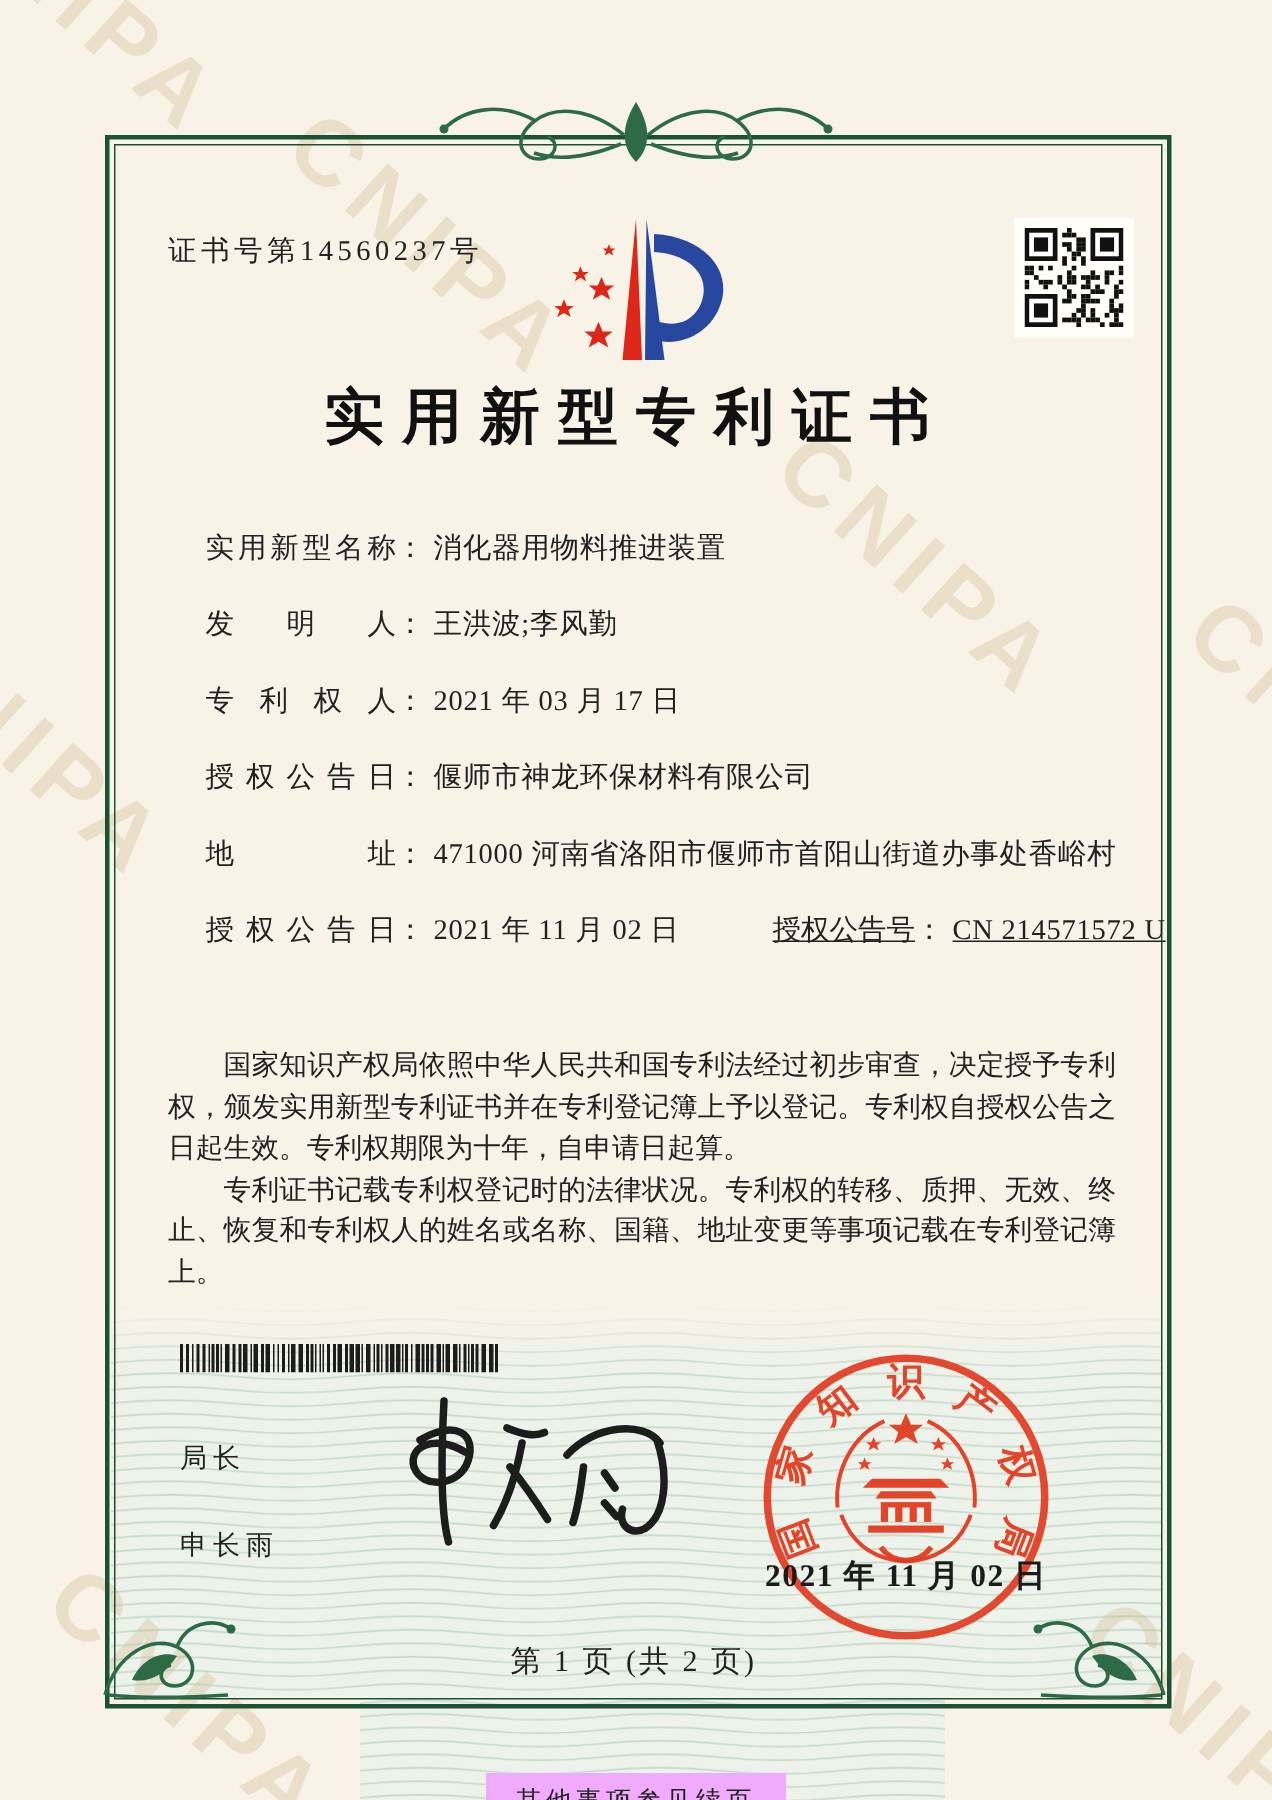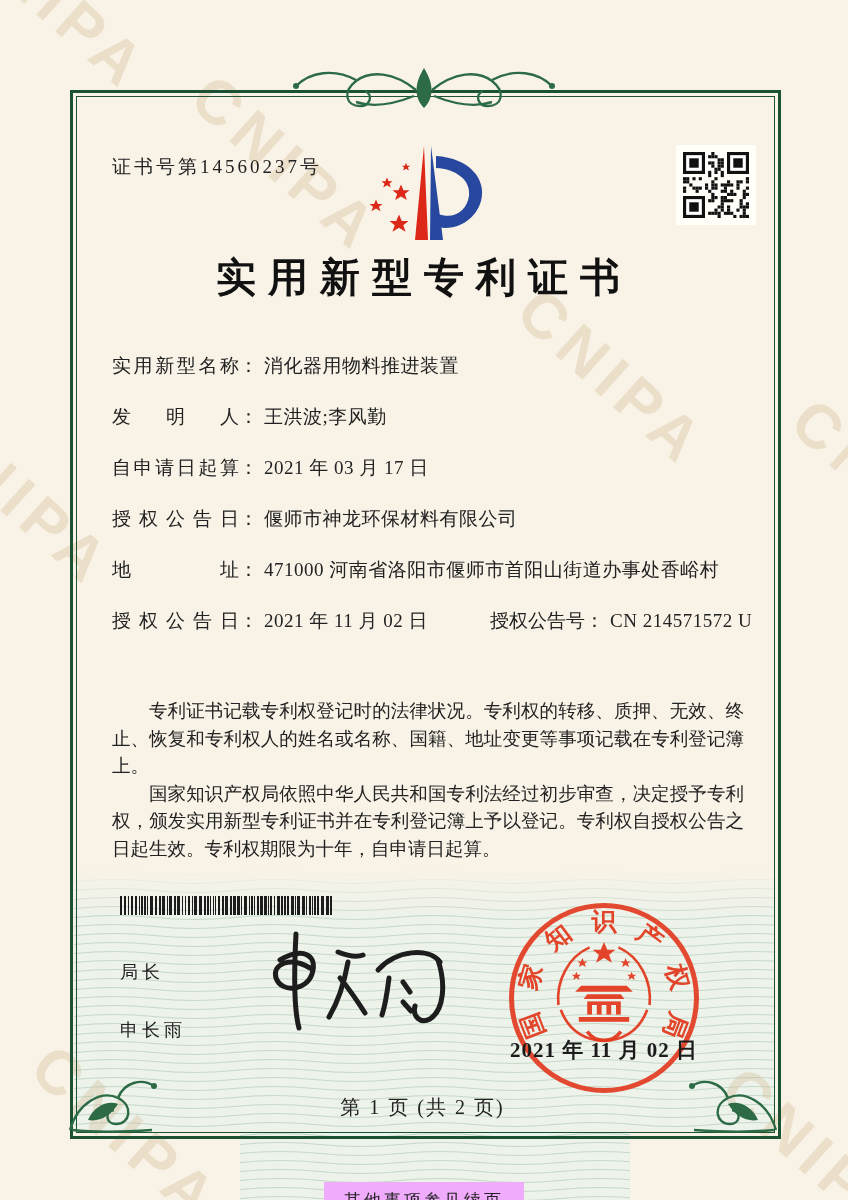--- a/index.html
+++ b/index.html
@@ -26,25 +26,25 @@
 
   
   .cert-no{position:absolute;left:112px;top:154px;font-size:19px;letter-spacing:3px;z-index:3;}
   .logo{position:absolute;left:344px;top:134px;z-index:3;}
   .qr{position:absolute;left:676px;top:145px;width:80px;height:80px;background:#fffef9;
       display:flex;align-items:center;justify-content:center;z-index:3;}
   .title{position:absolute;left:0;top:250px;width:848px;text-align:center;font-size:40px;
       font-weight:bold;letter-spacing:12px;color:#111;z-index:3;}
 
   .fields{position:absolute;left:112px;top:352px;width:640px;font-size:19px;z-index:3;}
-  .row{margin-bottom:24px;line-height:27px;white-space:nowrap;}
+  .row{margin-bottom:24px;line-height:27px;white-space:nowrap;margin-left:25px;}
   .lbl{display:inline-block;width:127px;text-align:justify;text-align-last:justify;vertical-align:top;}
   .colon{display:inline-block;margin-right:6px;}
   .val{letter-spacing:0.5px;}
-  .grant-right{margin-left:62px;}
+  .grant-right{margin-left:62px;text-decoration:underline;}
 
   .paras{position:absolute;left:112px;top:698px;width:632px;font-size:18.5px;
       line-height:27.5px;text-align:justify;z-index:3;}
   .paras p{margin:0;text-indent:2em;}
 
   .barcode{position:absolute;left:120px;top:896px;z-index:3;}
 
   .official{position:absolute;left:120px;font-size:18px;letter-spacing:4px;z-index:4;}
   .official.t1{top:960px;} .official.t2{top:1018px;}
   .signature{position:absolute;left:252px;top:922px;z-index:4;}
@@ -272,36 +272,36 @@
   <div class="title">实用新型专利证书</div>
 
   <div class="fields">
     <div class="row">
       <span class="lbl">实用新型名称</span><span class="colon">：</span><span class="val">消化器用物料推进装置</span>
     </div>
     <div class="row">
       <span class="lbl">发明人</span><span class="colon">：</span><span class="val">王洪波;李风勤</span>
     </div>
     <div class="row">
-      <span class="lbl">自申请日起算</span><span class="colon">：</span><span class="val">2021 年 03 月 17 日</span>
+      <span class="lbl">专利权人</span><span class="colon">：</span><span class="val">2021 年 03 月 17 日</span>
     </div>
     <div class="row">
       <span class="lbl">授权公告日</span><span class="colon">：</span><span class="val">偃师市神龙环保材料有限公司</span>
     </div>
     <div class="row">
       <span class="lbl">地址</span><span class="colon">：</span><span class="val">471000 河南省洛阳市偃师市首阳山街道办事处香峪村</span>
     </div>
     <div class="row">
       <span class="lbl">授权公告日</span><span class="colon">：</span><span class="val">2021 年 11 月 02 日</span><span class="grant-right"><span>授权公告号</span><span class="colon">：</span><span class="val">CN 214571572 U</span></span>
     </div>
   </div>
 
   <div class="paras">
+    <p>国家知识产权局依照中华人民共和国专利法经过初步审查，决定授予专利权，颁发实用新型专利证书并在专利登记簿上予以登记。专利权自授权公告之日起生效。专利权期限为十年，自申请日起算。</p>
     <p>专利证书记载专利权登记时的法律状况。专利权的转移、质押、无效、终止、恢复和专利权人的姓名或名称、国籍、地址变更等事项记载在专利登记簿上。</p>
-    <p>国家知识产权局依照中华人民共和国专利法经过初步审查，决定授予专利权，颁发实用新型专利证书并在专利登记簿上予以登记。专利权自授权公告之日起生效。专利权期限为十年，自申请日起算。</p>
   </div>
 
   <svg class="barcode" id="barcode-svg" width="216" height="19">
       <rect x="0" y="0" width="2" height="19" fill="#1c1c1c"></rect>
       <rect x="4" y="0" width="2" height="19" fill="#1c1c1c"></rect>
       <rect x="8" y="0" width="1" height="19" fill="#1c1c1c"></rect>
       <rect x="11" y="0" width="2" height="19" fill="#1c1c1c"></rect>
       <rect x="15" y="0" width="2" height="19" fill="#1c1c1c"></rect>
       <rect x="19" y="0" width="1" height="19" fill="#1c1c1c"></rect>
       <rect x="21" y="0" width="2" height="19" fill="#1c1c1c"></rect>

